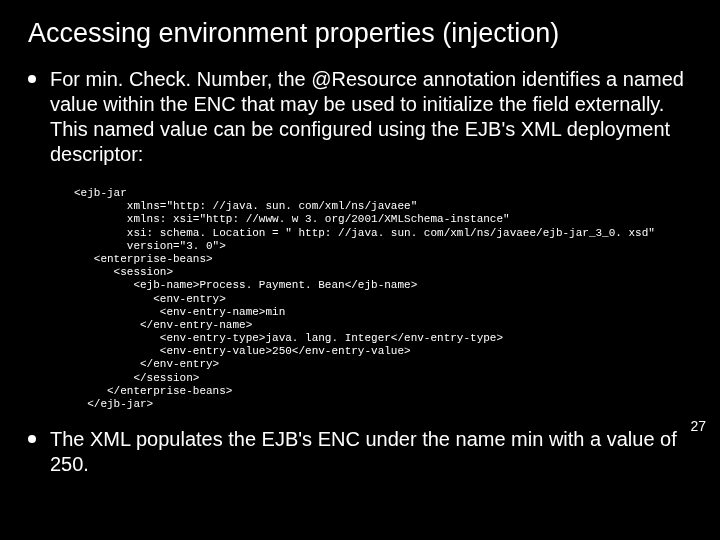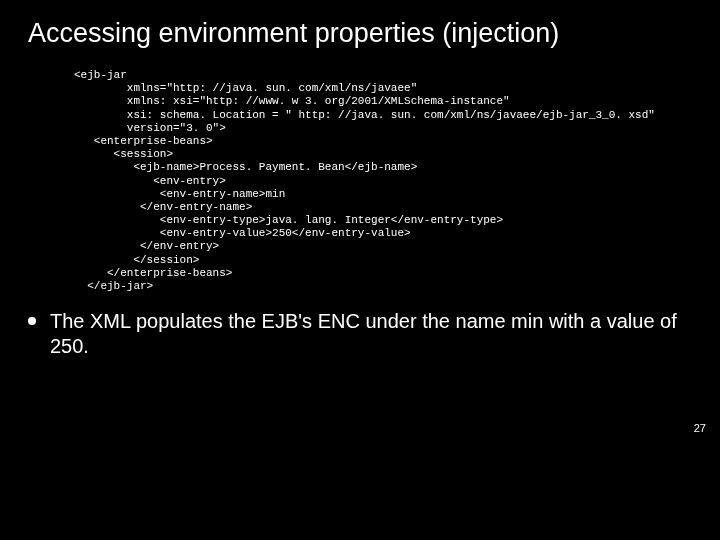--- a/index.html
+++ b/index.html
@@ -49,31 +49,35 @@
     font-size: 11px;
     line-height: 1.2;
     white-space: pre;
     color: #fff;
     margin: 20px 0 16px 46px;
   }
   .page-num {
     position: absolute;
     right: 14px;
     bottom: 10px;
-    font-size: 11px;
+    font-size: 14px;
     color: #fff;
   }
 </style>
 </head>
 <body>
 
 <div class="slide">
 
   <h1 class="title">Accessing environment properties (injection)</h1>
 
+  <div class="bullet-row">
+    <div class="bullet-dot"></div>
+    <div class="bullet-text">For min. Check. Number, the @Resource annotation identifies a named value within the ENC that may be used to initialize the field externally. This named value can be configured using the EJB's XML deployment descriptor:</div>
+  </div>
 
   <div class="code-block">&lt;ejb-jar
         xmlns="http: //java. sun. com/xml/ns/javaee"
         xmlns: xsi="http: //www. w 3. org/2001/XMLSchema-instance"
         xsi: schema. Location = " http: //java. sun. com/xml/ns/javaee/ejb-jar_3_0. xsd"
         version="3. 0"&gt;
    &lt;enterprise-beans&gt;
       &lt;session&gt;
          &lt;ejb-name&gt;Process. Payment. Bean&lt;/ejb-name&gt;
             &lt;env-entry&gt;

